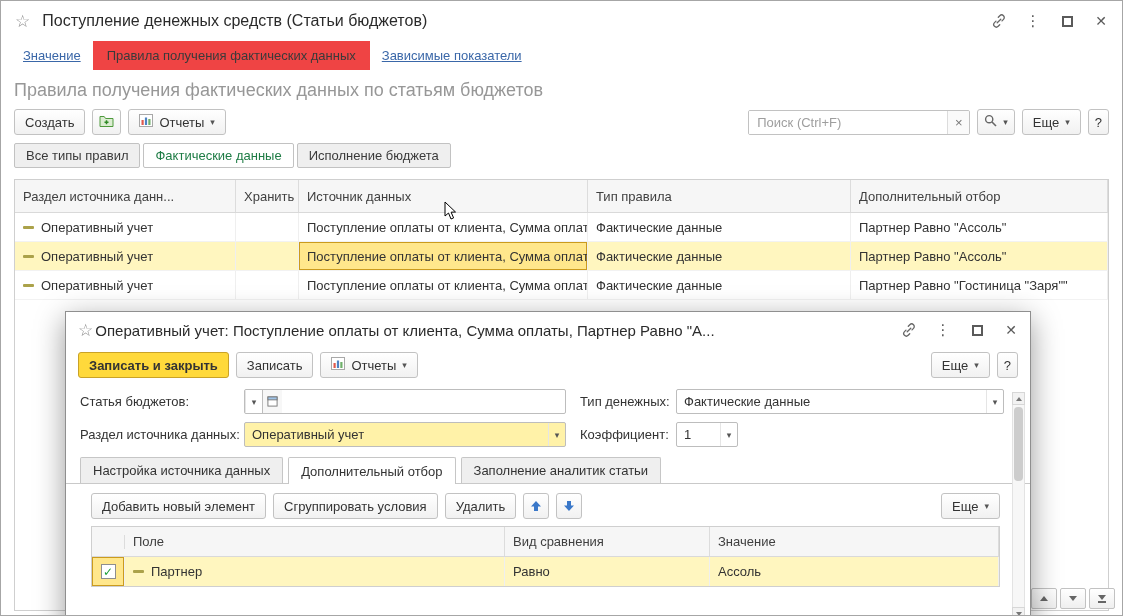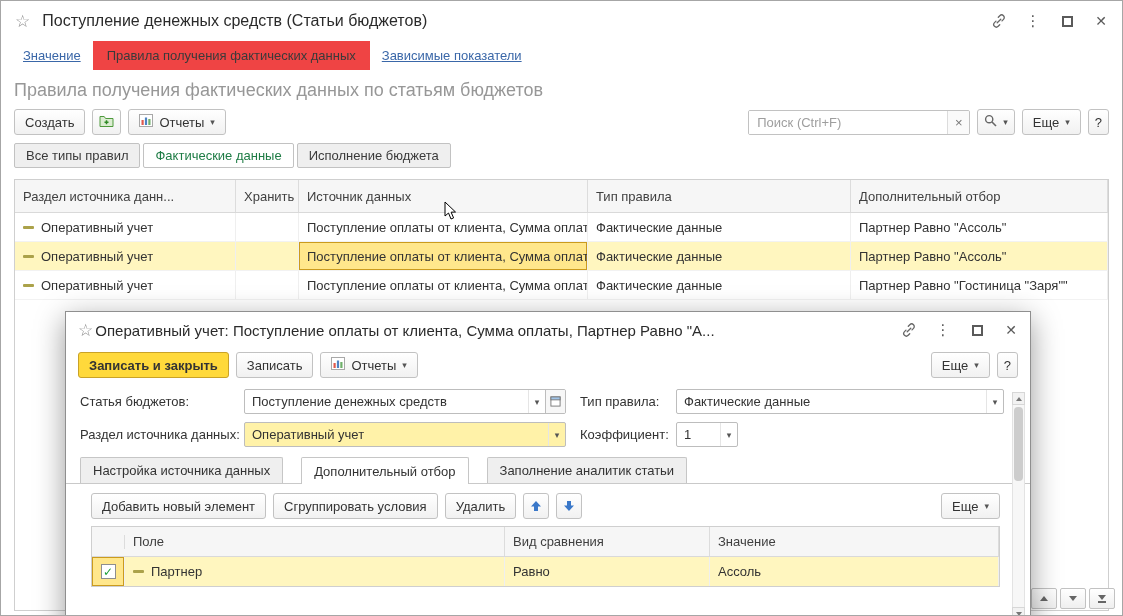--- a/index.html
+++ b/index.html
@@ -77,21 +77,21 @@
   .field .fval { flex:1; padding:0 7px; white-space:nowrap; overflow:hidden; }
   .caret-seg { width:17px; height:100%; display:flex; align-items:center; justify-content:center; font-size:9px; color:#555; border-left:1px solid #E5E5E5; flex:0 0 auto; }
   .open-seg { width:20px; height:100%; display:flex; align-items:center; justify-content:center; border-left:1px solid #BDBDBD; background:#F7F7F7; flex:0 0 auto; }
   .f-budget { width:322px; flex:0 0 auto; }
   .f-ruletype { flex:1; }
   .f-section { width:322px; flex:0 0 auto; background:#FFF2A8; }
   .f-coef { width:62px; flex:0 0 auto; }
 
   .dtabs { display:flex; align-items:flex-end; padding:2px 26px 0 14px; border-bottom:1px solid #C9C9C9; }
   .dtab { height:26px; display:inline-flex; align-items:center; padding:0 12px; font-size:13px; color:#333; background:#EFEFEF;
-          border:1px solid #C6C6C6; border-bottom:none; border-radius:2px 2px 0 0; margin-right:18px; cursor:pointer; font-family:inherit; }
+          border:1px solid #C6C6C6; border-bottom:none; border-radius:2px 2px 0 0; margin-right:5px; cursor:pointer; font-family:inherit; }
   .dtab.active { background:#FFF; height:27px; margin-bottom:-1px; }
 
   .dtb-toolbar { display:flex; align-items:center; gap:7px; padding:9px 30px 7px 25px; }
   .arrow-btn svg { display:block; }
 
   .dgrid { margin:0 30px 0 25px; border:1px solid #CFCFCF; font-size:13px; background:#fff; }
   .dghead { display:flex; background:#F6F6F6; border-bottom:1px solid #D9D9D9;align-items:center; }
   .dgh { padding:7px 8px; border-right:1px solid #DCDCDC; color:#3F3F3F; white-space:nowrap; overflow:hidden; cursor:pointer; }
   .dcchk{width:33px;flex:0 0 auto;} .dcf{width:380px;flex:0 0 auto;} .dcc{width:205px;flex:0 0 auto;} .dcv{flex:1;}
   .dgrow { display:flex; height:29px; background:#FFF6BF; cursor:pointer; }
@@ -325,30 +325,29 @@
       </button>
       <button class="btn icon-only">
           <span>?</span>
         </button>
     </div>
 
     <div class="dform">
       <div class="frow">
         <span class="flabel">Статья бюджетов:</span>
         <div class="field f-budget">
-          <span class="fval">Поступление денежных средств</span>
           <span class="caret-seg">▾</span>
           <span class="open-seg">
             <svg width="11" height="11" viewBox="0 0 12 12">
                 <rect x="1" y="1" width="10" height="10" fill="#fff" stroke="#777"></rect>
                 <rect x="1" y="1" width="10" height="3.2" fill="#9FC3E7" stroke="#777"></rect>
               </svg>
           </span>
         </div>
-        <span class="flabel2">Тип правила:</span>
+        <span class="flabel2">Тип денежных:</span>
         <div class="field f-ruletype">
           <span class="fval">Фактические данные</span>
           <span class="caret-seg">▾</span>
         </div>
       </div>
       <div class="frow">
         <span class="flabel">Раздел источника данных:</span>
         <div class="field f-section">
           <span class="fval">Оперативный учет</span>
           <span class="caret-seg">▾</span>

